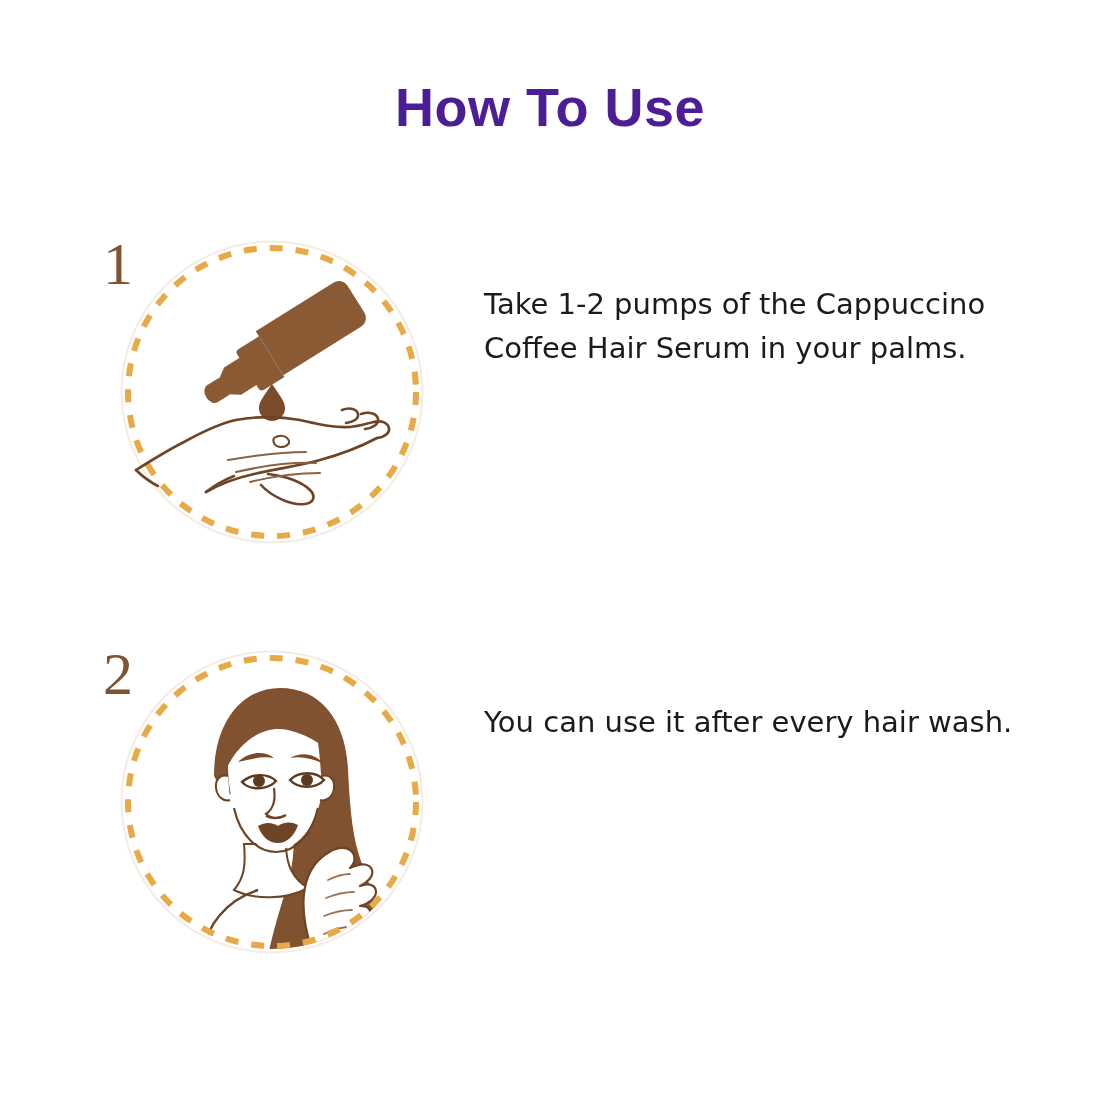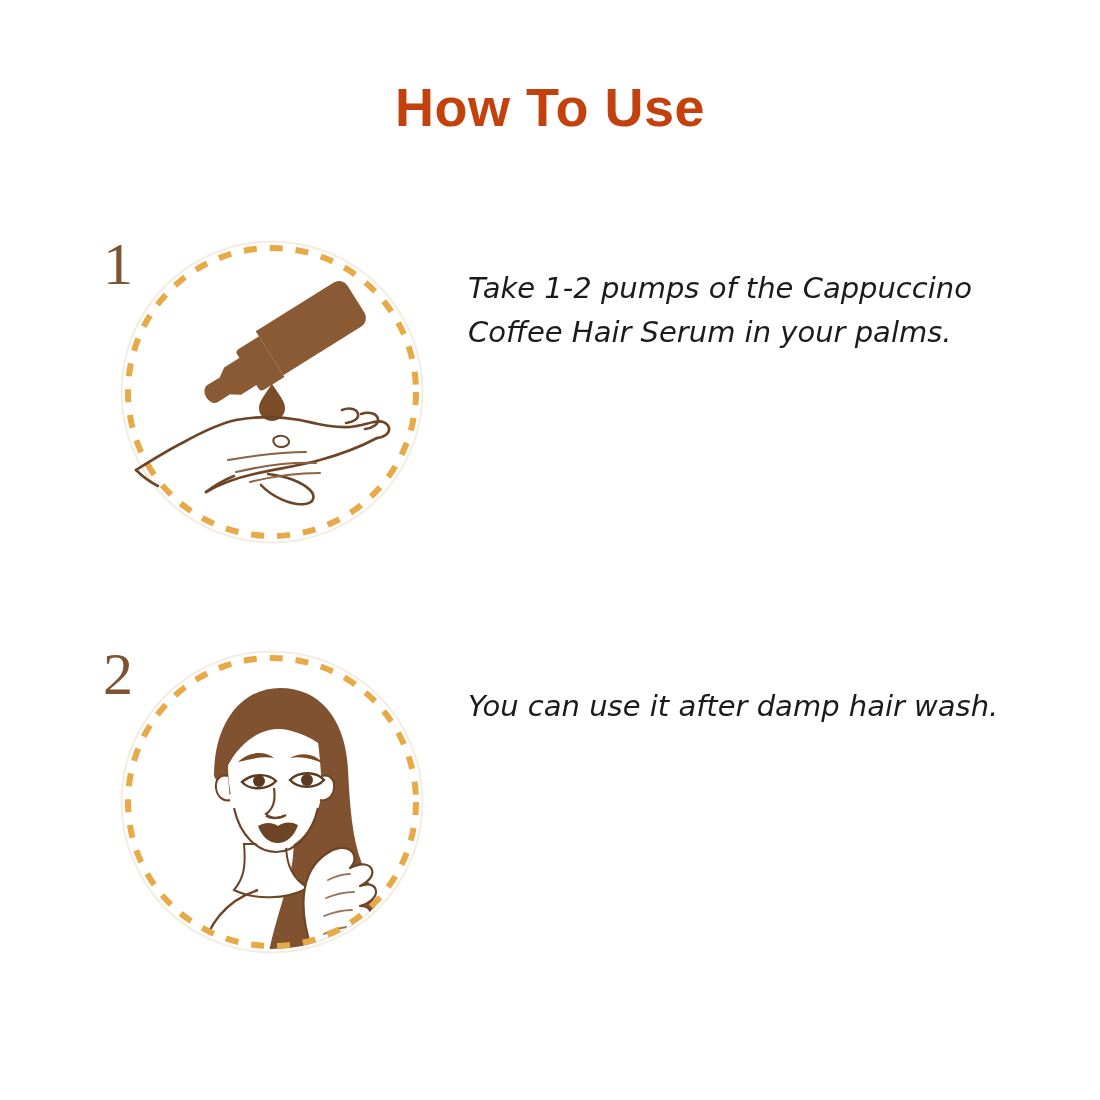--- a/index.html
+++ b/index.html
@@ -26,21 +26,21 @@
   .title {
     position: absolute;
     top: 78px;
     left: 0;
     width: 1100px;
     text-align: center;
     font-family: "Liberation Sans", sans-serif;
     font-weight: bold;
     font-size: 54px;
     letter-spacing: 0.5px;
-    color: #c2410c;
+    color: #4c1d95;
     line-height: 1.1;
   }
 
   
   .step {
     position: absolute;
     left: 0;
     width: 1100px;
   }
   .step-1 { top: 228px; }
@@ -76,21 +76,21 @@
     left: 468px;
     width: 580px;
     font-family: "DejaVu Sans", sans-serif;
     font-size: 29px;
     line-height: 44px;
     color: #1b1b1b;
   }
   .step-1 .step-text { top: 38px; }
   .step-2 .step-text { top: 46px; }
 
-  .para { margin: 0; font-style: italic; }
+  .para { margin: 16px; }
   .para + .para { margin-top: 44px; }
 </style>
 </head>
 <body>
 
 <div class="page">
 
   <div class="title">How To Use</div>
 
   <div class="step step-1">
@@ -249,17 +249,17 @@
             </g>
           </g>
 
         </g>
 
         <circle cx="154" cy="154" r="144" fill="none" stroke="#e8a947" stroke-width="6" stroke-dasharray="13 13" stroke-linecap="butt"></circle>
       </svg>
     </div>
 
     <div class="step-text">
-      <p class="para">You can use it after damp hair wash.</p>
+      <p class="para">You can use it after every hair wash.</p>
     </div>
   </div>
 
 </div>
 
 </body></html>

